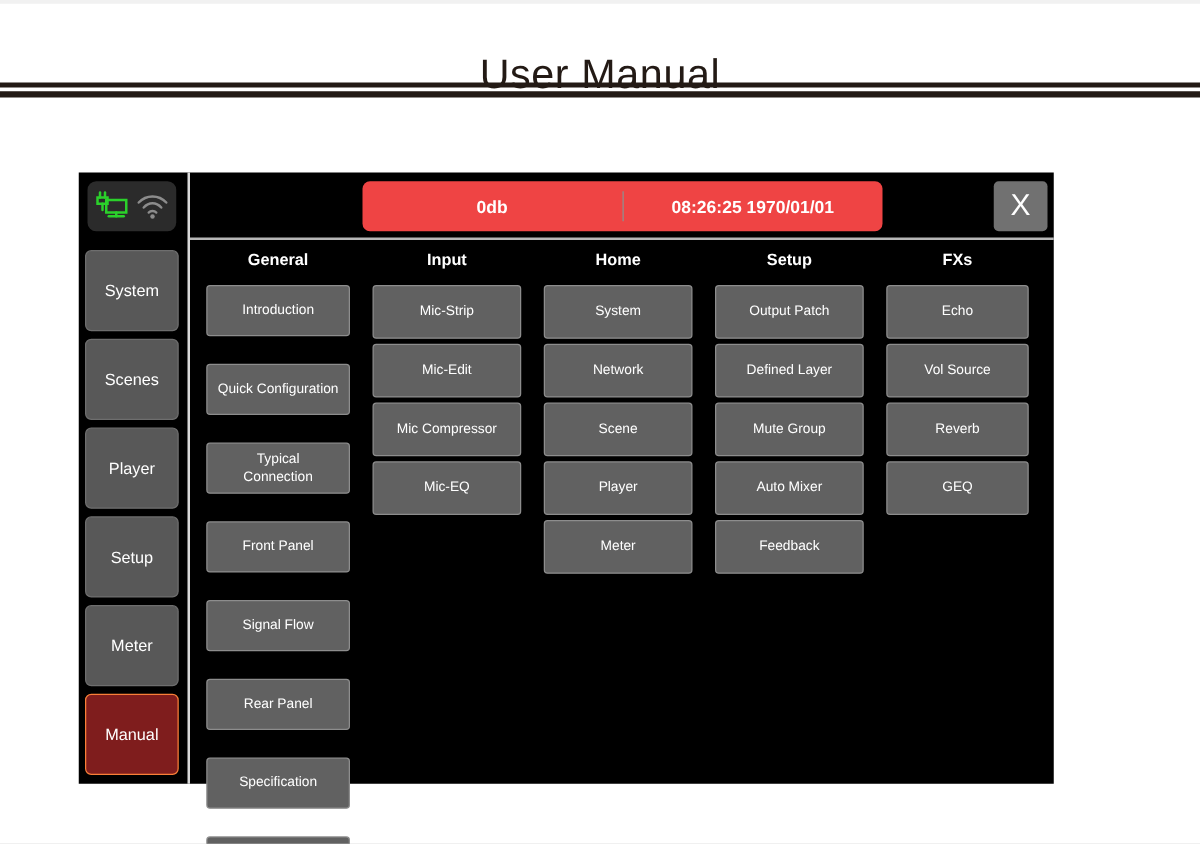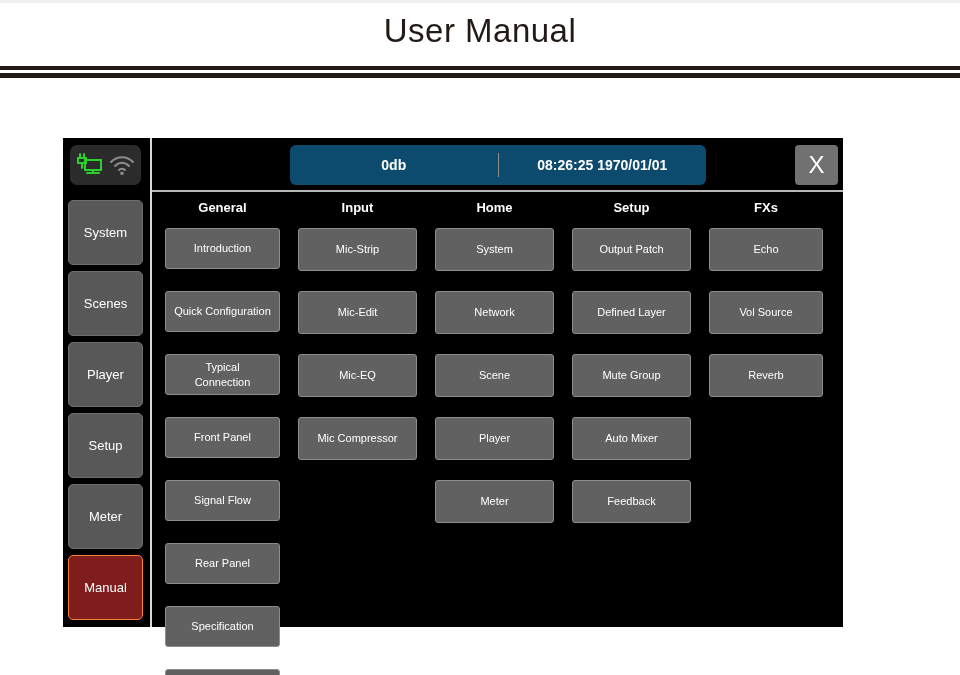--- a/index.html
+++ b/index.html
@@ -1,21 +1,21 @@
 <!DOCTYPE html>
 <html><head>
 <meta charset="utf-8">
 <style>
   * { margin:0; padding:0; box-sizing:border-box; }
   html,body { background:#fff; }
   body { width:960px; height:675px; position:relative; font-family:"Liberation Sans", sans-serif; overflow:hidden; }
 
   .top-strip { position:absolute; left:0; top:0; width:960px; height:3px; background:#f1f1f1; }
 
-  .page-title { position:absolute; left:0; top:12px; width:960px; text-align:center;
+  .page-title { position:absolute; left:0; top:40px; width:960px; text-align:center;
     font-size:33px; letter-spacing:0.5px; color:#231a15; font-weight:normal; }
 
   .rule { position:absolute; left:0; width:960px; background:#231a15; }
   .rule1 { top:66px; height:4px; }
   .rule2 { top:73px; height:5px; }
 
   
   .device { position:absolute; left:63px; top:138px; width:780px; height:489px; background:#000; }
 
   
@@ -25,36 +25,36 @@
   .side-nav { position:absolute; left:5px; top:62px; width:75px; display:flex; flex-direction:column; gap:6px; }
   .side-btn { width:75px; height:65px; background:#585858; border:1px solid #6e6e6e; border-radius:5px;
     color:#fff; font-size:13px; display:flex; align-items:center; justify-content:center; cursor:pointer; }
   .side-btn.active { background:#7f1d1d; border-color:#f97f38;text-align:right; }
 
   .v-divider { position:absolute; left:87px; top:0; width:2px; height:489px; background:#d9d9d9; }
 
   
   .main { position:absolute; left:89px; top:0; width:691px; height:489px; }
   .topbar { position:absolute; left:0; top:0; width:691px; height:52px; }
-  .status-pill { position:absolute; left:138px; top:7px; width:416px; height:40px; background:#0c4a6e;
+  .status-pill { position:absolute; left:138px; top:7px; width:416px; height:40px; background:#ef4444;
     border-radius:6px; display:flex; align-items:stretch; }
   .pill-half { flex:1; display:flex; align-items:center; justify-content:center;
     color:#fff; font-size:14px; font-weight:bold; }
   .pill-sep { width:1px; background:#8f8f8f; margin:8px 0; }
   .close-btn { position:absolute; left:643px; top:7px; width:43px; height:40px; background:#717171;
     border:none; border-radius:4px; color:#fff; font-size:24px; font-weight:normal;
     font-family:"Liberation Sans", sans-serif; display:flex; align-items:center; justify-content:center; cursor:pointer; }
   .h-divider { position:absolute; left:0; top:52px; width:691px; height:2px; background:#b7b7b7; }
 
   .cols { position:absolute; left:13px; top:54px; display:flex; gap:18px; }
   .col { display:flex; flex-direction:column; }
   .col-header { height:20px; margin-top:8px; text-align:center; color:#fff; font-size:13px; font-weight:bold; }
   .col-list { margin-top:8px; display:flex; flex-direction:column; }
   .c0 { width:115px; } .c1,.c2,.c3 { width:119px; } .c4 { width:114px; }
-  .c0 .col-list { gap:22px; } .c1 .col-list,.c2 .col-list,.c3 .col-list,.c4 .col-list { gap:20px; }
+  .c0 .col-list { gap:22px; } .c1 .col-list,.c2 .col-list,.c3 .col-list,.c4 .col-list { gap:4px; }
   .topic-btn { background:#616161; border:1px solid #8d8d8d; border-radius:3px; color:#fff;
     font-size:11px; display:flex; align-items:center; justify-content:center; text-align:center;
     white-space:pre-line; line-height:1.3; cursor:pointer; padding:0 1px; }
   .c0 .topic-btn { height:41px; }
   .c1 .topic-btn,.c2 .topic-btn,.c3 .topic-btn,.c4 .topic-btn { height:43px; }
 </style>
 </head>
 <body>
 
 <div class="top-strip"></div>
@@ -121,22 +121,22 @@
             <div class="topic-btn">Rear Panel</div>
             <div class="topic-btn">Specification</div>
             <div class="topic-btn">WEB Control</div>
           </div>
         </div>
         <div class="col c1">
           <div class="col-header">Input</div>
           <div class="col-list">
             <div class="topic-btn">Mic-Strip</div>
             <div class="topic-btn">Mic-Edit</div>
+            <div class="topic-btn">Mic Compressor</div>
             <div class="topic-btn">Mic-EQ</div>
-            <div class="topic-btn">Mic Compressor</div>
           </div>
         </div>
         <div class="col c2">
           <div class="col-header">Home</div>
           <div class="col-list">
             <div class="topic-btn">System</div>
             <div class="topic-btn">Network</div>
             <div class="topic-btn">Scene</div>
             <div class="topic-btn">Player</div>
             <div class="topic-btn">Meter</div>
@@ -151,18 +151,19 @@
             <div class="topic-btn">Auto Mixer</div>
             <div class="topic-btn">Feedback</div>
           </div>
         </div>
         <div class="col c4">
           <div class="col-header">FXs</div>
           <div class="col-list">
             <div class="topic-btn">Echo</div>
             <div class="topic-btn">Vol Source</div>
             <div class="topic-btn">Reverb</div>
+            <div class="topic-btn">GEQ</div>
           </div>
         </div>
       </div>
   </div>
 
 </div>
 
 </body></html>

